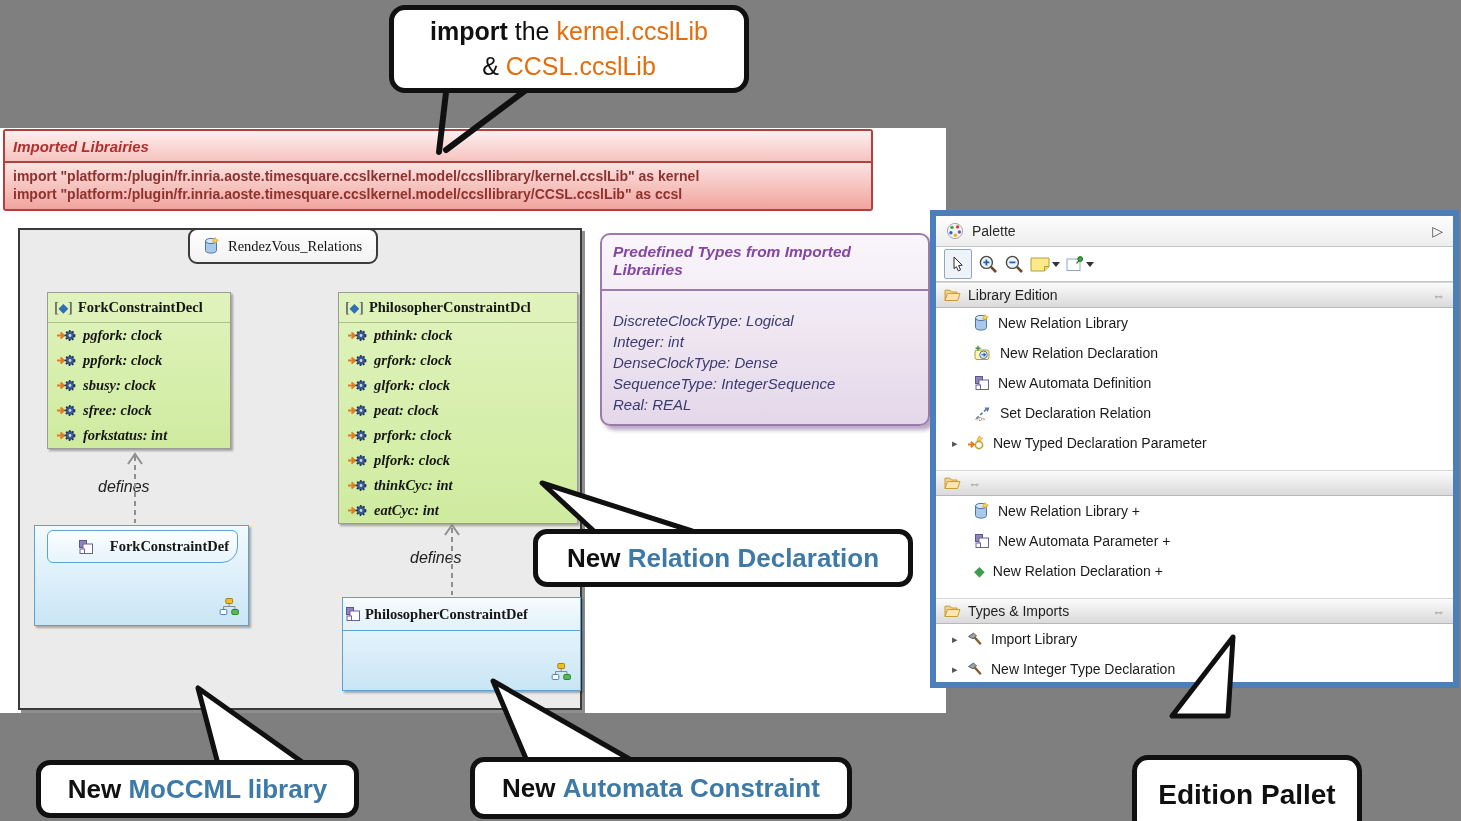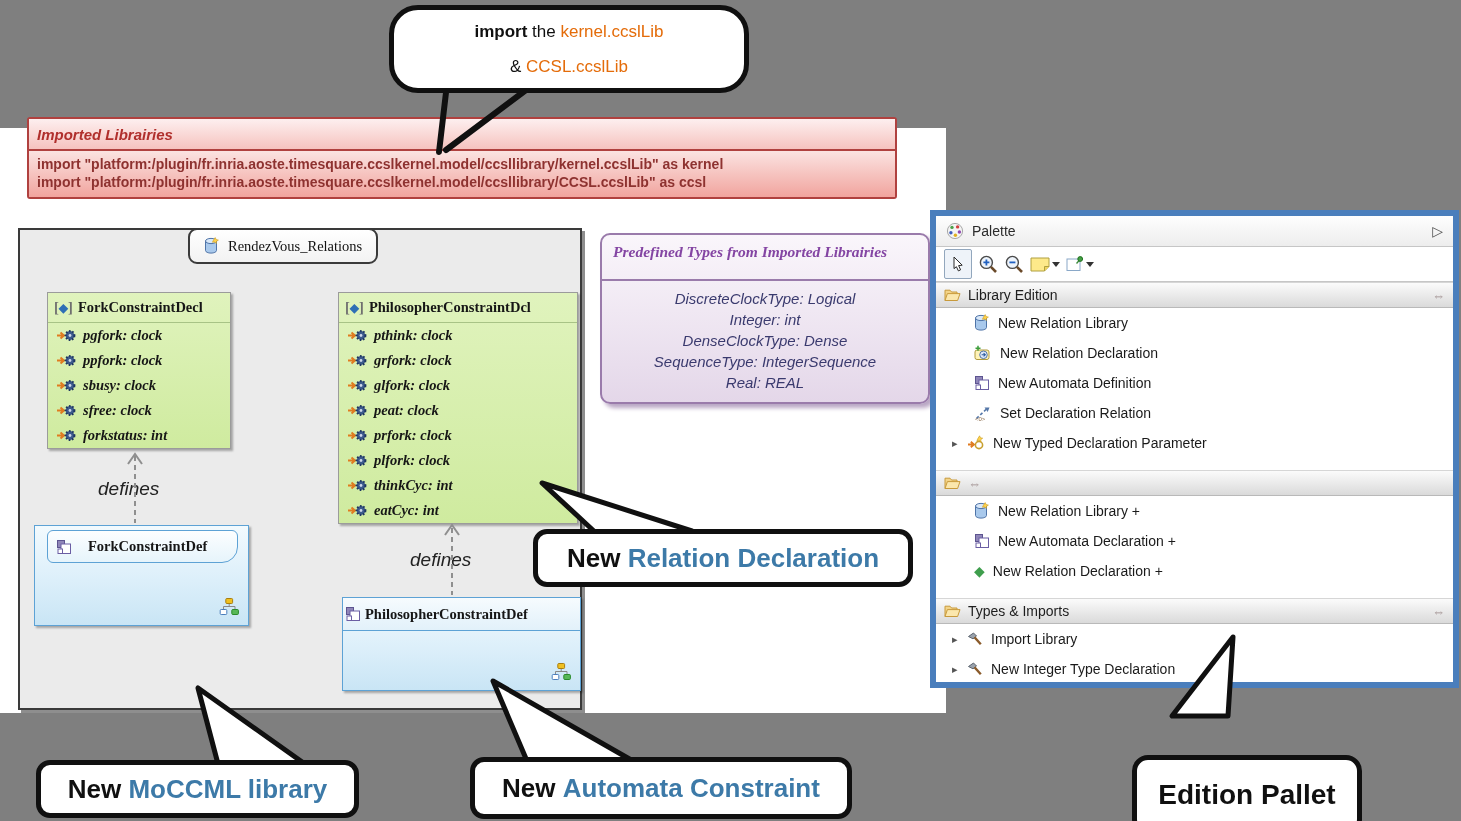--- a/index.html
+++ b/index.html
@@ -2,21 +2,21 @@
 <html><head>
 <meta charset="utf-8">
 <style>
   html,body{margin:0;padding:0;background:#555;}
   .stage{position:relative;width:1461px;height:821px;background:#7f7f7f;overflow:hidden;
          font-family:"Liberation Sans",sans-serif;}
   
   .canvas{position:absolute;left:0;top:128px;width:946px;height:585px;background:#ffffff;}
 
   
-  .imported{position:absolute;left:3px;top:117px;width:866px;border:2px solid #b0413f;border-radius:3px;margin-left:24px;}
+  .imported{position:absolute;left:3px;top:129px;width:866px;border:2px solid #b0413f;border-radius:3px;}
   .imported .ititle{background:linear-gradient(#fdefef,#f6c3bf);border-bottom:2px solid #b0413f;
       padding:7px 8px 6px;font-style:italic;font-weight:700;font-size:15px;color:#b02f2c;}
   .imported .ibody{background:linear-gradient(#fbe3e1,#f1a49e);padding:4px 8px 6px;}
   .imported .iline{font-weight:700;font-size:14px;color:#8e3230;line-height:18px;white-space:nowrap;}
 
   
   .diagram{position:absolute;left:18px;top:228px;width:560px;height:478px;background:#ebebeb;
       border:2px solid #3a3a3a;box-shadow:3px 3px 0 rgba(50,50,50,.55);font-family:Liberation Serif, serif;}
   .dtab{position:absolute;left:168px;top:-2px;height:32px;background:linear-gradient(#ffffff,#f2f2f2);
       border:2px solid #3a3a3a;border-radius:9px;display:flex;align-items:center;gap:8px;padding:0 14px;}
@@ -28,33 +28,33 @@
       border-bottom:1px solid #a8c386;font-size:14.5px;font-weight:700;color:#161616;white-space:nowrap;overflow:hidden;}
   .cbr{color:#6f6f6f;font-weight:700;}
   .cdi{color:#2f6fb5;font-size:12px;}
   .arow{height:25px;display:flex;align-items:center;gap:7px;padding-left:8px;
       font-size:14.5px;font-style:italic;font-weight:700;color:#161616;white-space:nowrap;}
 
   .defbox{position:absolute;background:linear-gradient(180deg,#f2fafe 0%,#dceffa 55%,#c9e5f5 100%);
       border:1.5px solid #5da2d5;box-shadow:2px 2px 2px rgba(0,0,0,.3);}
   .defhead-tab{margin:4px 10px 0 12px;height:31px;border:1.5px solid #5da2d5;
       border-radius:6px 6px 16px 6px;background:linear-gradient(#fcfeff,#e6f4fb);
-      display:flex;align-items:center;gap:16px;padding:0 8px;font-size:14.5px;font-weight:700;color:#161616;}
+      display:flex;align-items:center;gap:16px;padding:0 8px;font-size:14.5px;font-weight:700;color:#161616;justify-content:flex-end;}
   .defhead-bar{height:32px;border-bottom:1.5px solid #5da2d5;background:linear-gradient(#f6fbfe,#e2f1fa);
       display:flex;align-items:center;gap:4px;padding:0 4px 0 2px;font-size:14.5px;font-weight:700;color:#161616;white-space:nowrap;}
   .treeic{position:absolute;right:9px;bottom:8px;}
 
-  .edgelabel{position:absolute;font-size:19px;font-style:italic;color:#222;}
+  .edgelabel{position:absolute;font-size:16px;font-style:italic;color:#222;}
 
   
   .types{position:absolute;left:600px;top:233px;width:326px;border:2px solid #9a7bab;border-radius:10px;
       background:linear-gradient(180deg,#faf6fb,#e4d7e9);box-shadow:4px 4px 4px #b9a6c4;}
-  .ttitle{padding:8px 11px 18px;font-size:15.5px;font-weight:700;font-style:italic;color:#8445a3;
-      border-bottom:2px solid #9a7bab;font-family:Liberation Serif, serif;}
-  .tbody{padding:7px 11px 9px;text-align:center;}
+  .ttitle{padding:8px 11px 10px;font-size:15.5px;font-weight:700;font-style:italic;color:#8445a3;
+      border-bottom:2px solid #9a7bab;}
+  .tbody{padding:19px 11px 9px;}
   .tline{font-size:15px;font-style:italic;color:#3a3a6e;line-height:21px;white-space:nowrap;}
 
   
   .palette{position:absolute;left:930px;top:210px;width:529px;height:478px;background:#ffffff;
       border:6px solid #4a7ebc;box-sizing:border-box;}
   .phead{height:30px;display:flex;align-items:center;gap:8px;padding:0 10px;
       background:linear-gradient(#fefefe,#ededed);border-bottom:1px solid #c6c6c6;}
   .phead .plabel{font-size:14px;color:#2b2b2b;flex:1;}
   .phead .flyout{color:#555;font-size:14px;}
   .ptools{height:34px;display:flex;align-items:center;gap:6px;padding:0 8px;border-bottom:1px solid #c6c6c6;}
@@ -75,21 +75,21 @@
 
   
   .overlay{position:absolute;left:0;top:0;width:1461px;height:821px;pointer-events:none;z-index:40;}
 
   
   .bubble{position:absolute;background:#ffffff;border:5px solid #101010;border-radius:14px;
       display:flex;align-items:center;justify-content:center;z-index:50;
       font-weight:700;color:#101010;text-align:center;}
   .hl{color:#3d7aa8;}
   .org{color:#e46c0a;}
-  .b-import{left:389px;top:5px;width:350px;height:78px;font-size:17px;line-height:35px;border-radius:29px;}
+  .b-import{left:389px;top:5px;width:350px;height:78px;font-size:25px;line-height:35px;border-radius:16px;}
   .b-import .plain{font-weight:400;}
   .b-import .org{font-weight:400;}
   .b-relation{left:533px;top:529px;width:370px;height:48px;font-size:26px;}
   .b-moccml{left:36px;top:760px;width:313px;height:48px;font-size:26px;}
   .b-automata{left:470px;top:757px;width:372px;height:52px;font-size:26px;}
   .b-pallet{left:1132px;top:712px;width:220px;height:70px;font-size:28px;border-radius:16px;margin-top:43px;}
   svg.ic{display:block;}
 </style>
 </head>
 <body>
@@ -412,21 +412,21 @@
     <div class="prow">
       <svg class="ic" width="16" height="18">
           <use href="#i-barrel"></use>
         </svg>
       <span>New Relation Library +</span>
     </div>
     <div class="prow">
       <svg class="ic" width="16" height="16">
           <use href="#i-autodef"></use>
         </svg>
-      <span>New Automata Declaration +</span>
+      <span>New Automata Parameter +</span>
     </div>
     <div class="prow">
       <span class="gdi">◆</span>
       <span>New Relation Declaration +</span>
     </div>
     <div class="spacer12"></div>
 
     <div class="psec">
       <svg class="ic" width="17" height="14">
           <use href="#i-folder"></use>

